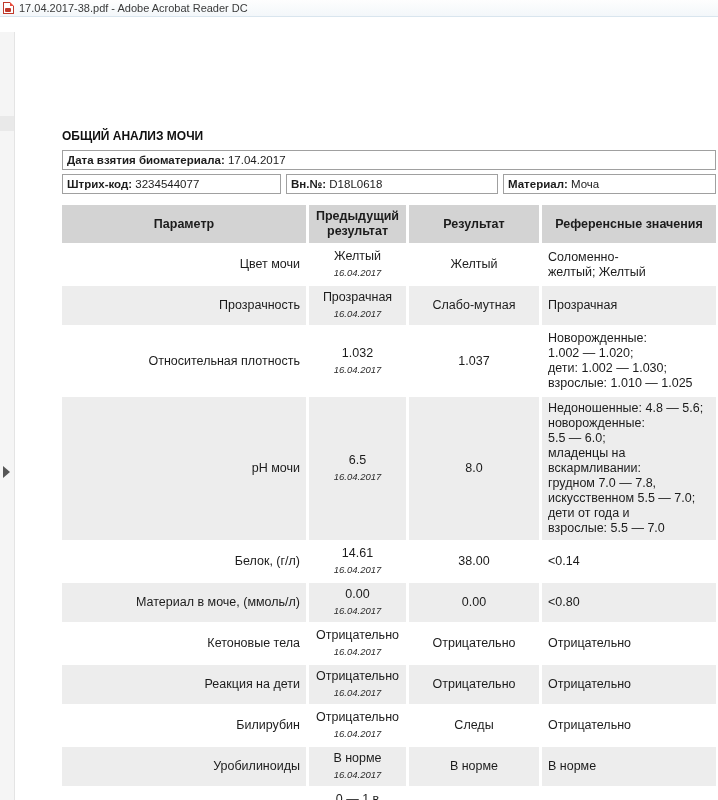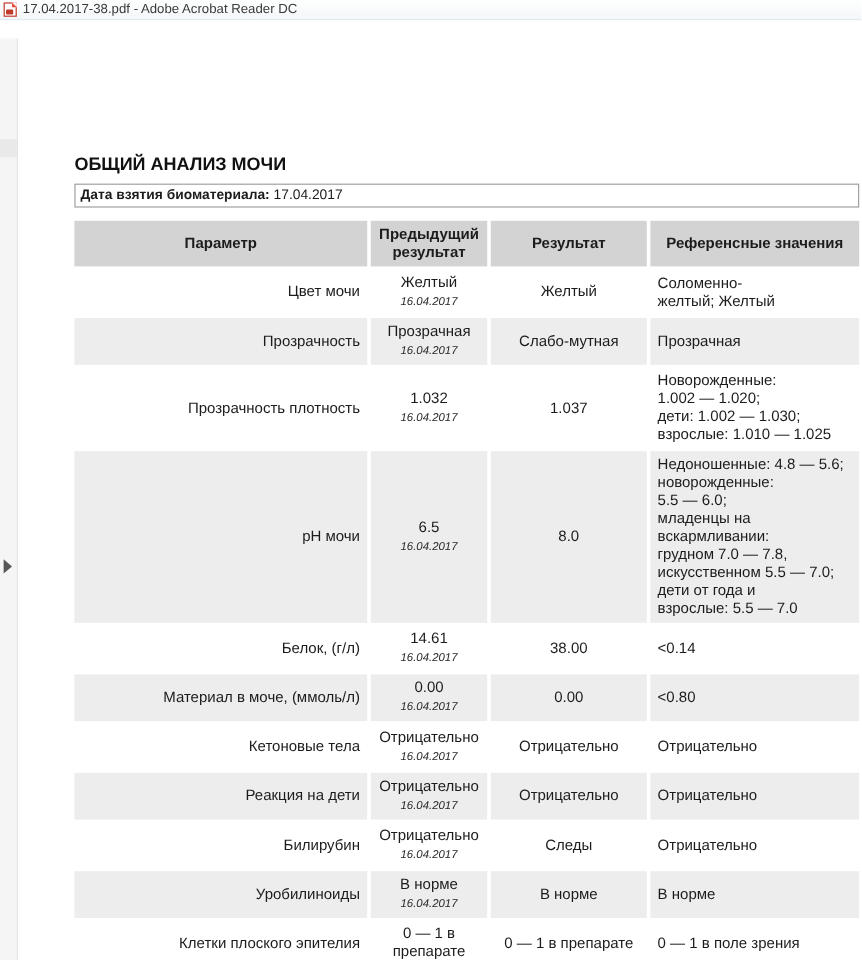--- a/index.html
+++ b/index.html
@@ -43,21 +43,21 @@
   .expand-arrow {
     position:absolute; left:3px; top:434px;
     width:0; height:0; cursor:pointer;
     border-left:7px solid #565656;
     border-top:6px solid transparent;
     border-bottom:6px solid transparent;
   }
   
   .doc-page { margin-left:16px; padding:112px 0 0 46px; }
   .doc-title {
-    margin:0 0 7px 0; font-size:15px; font-weight:bold; color:#111;
+    margin:0 0 7px 0; font-size:12px; font-weight:bold; color:#111;
   }
   .meta-box {
     border:1px solid #a0a0a0; font-size:11.5px; line-height:14px;
     padding:2px 4px; width:654px; background:#fff;
   }
   .meta-grid { display:flex; gap:5px; margin-top:4px; }
   .meta-grid .meta-box.b1 { width:219px; }
   .meta-grid .meta-box.b2 { width:212px; }
   .meta-grid .meta-box.b3 { width:213px; }
   .meta-box b { font-weight:bold;text-align:center; }
@@ -100,20 +100,34 @@
 
   <div class="doc-page">
 
     <h1 class="doc-title">ОБЩИЙ АНАЛИЗ МОЧИ</h1>
 
     <div class="meta-box">
       <b>Дата взятия биоматериала:</b>
       <span>17.04.2017</span>
     </div>
 
+    <div class="meta-grid">
+      <div class="meta-box b1">
+        <b>Штрих-код:</b>
+        <span>3234544077</span>
+      </div>
+      <div class="meta-box b2">
+        <b>Вн.№:</b>
+        <span>D18L0618</span>
+      </div>
+      <div class="meta-box b3">
+        <b>Материал:</b>
+        <span>Моча</span>
+      </div>
+    </div>
 
     <table class="results">
       <colgroup>
         <col style="width:244px">
           <col style="width:97px">
           <col style="width:130px">
           <col style="width:174px">
       </colgroup>
       <thead>
         <tr>
@@ -137,21 +151,21 @@
           <tr class="row-gray">
     <td class="c-param">Прозрачность</td>
     <td class="c-prev">
       <span>Прозрачная</span>
       <span class="cell-date">16.04.2017</span>
     </td>
     <td class="c-res">Слабо-мутная</td>
     <td class="c-ref">Прозрачная</td>
   </tr>
           <tr class="row-white">
-    <td class="c-param">Прозрачность плотность</td>
+    <td class="c-param">Относительная плотность</td>
     <td class="c-prev">
       <span>1.032</span>
       <span class="cell-date">16.04.2017</span>
     </td>
     <td class="c-res">1.037</td>
     <td class="c-ref">Новорожденные:
 1.002 — 1.020;
 дети: 1.002 — 1.030;
 взрослые: 1.010 — 1.025</td>
   </tr>

